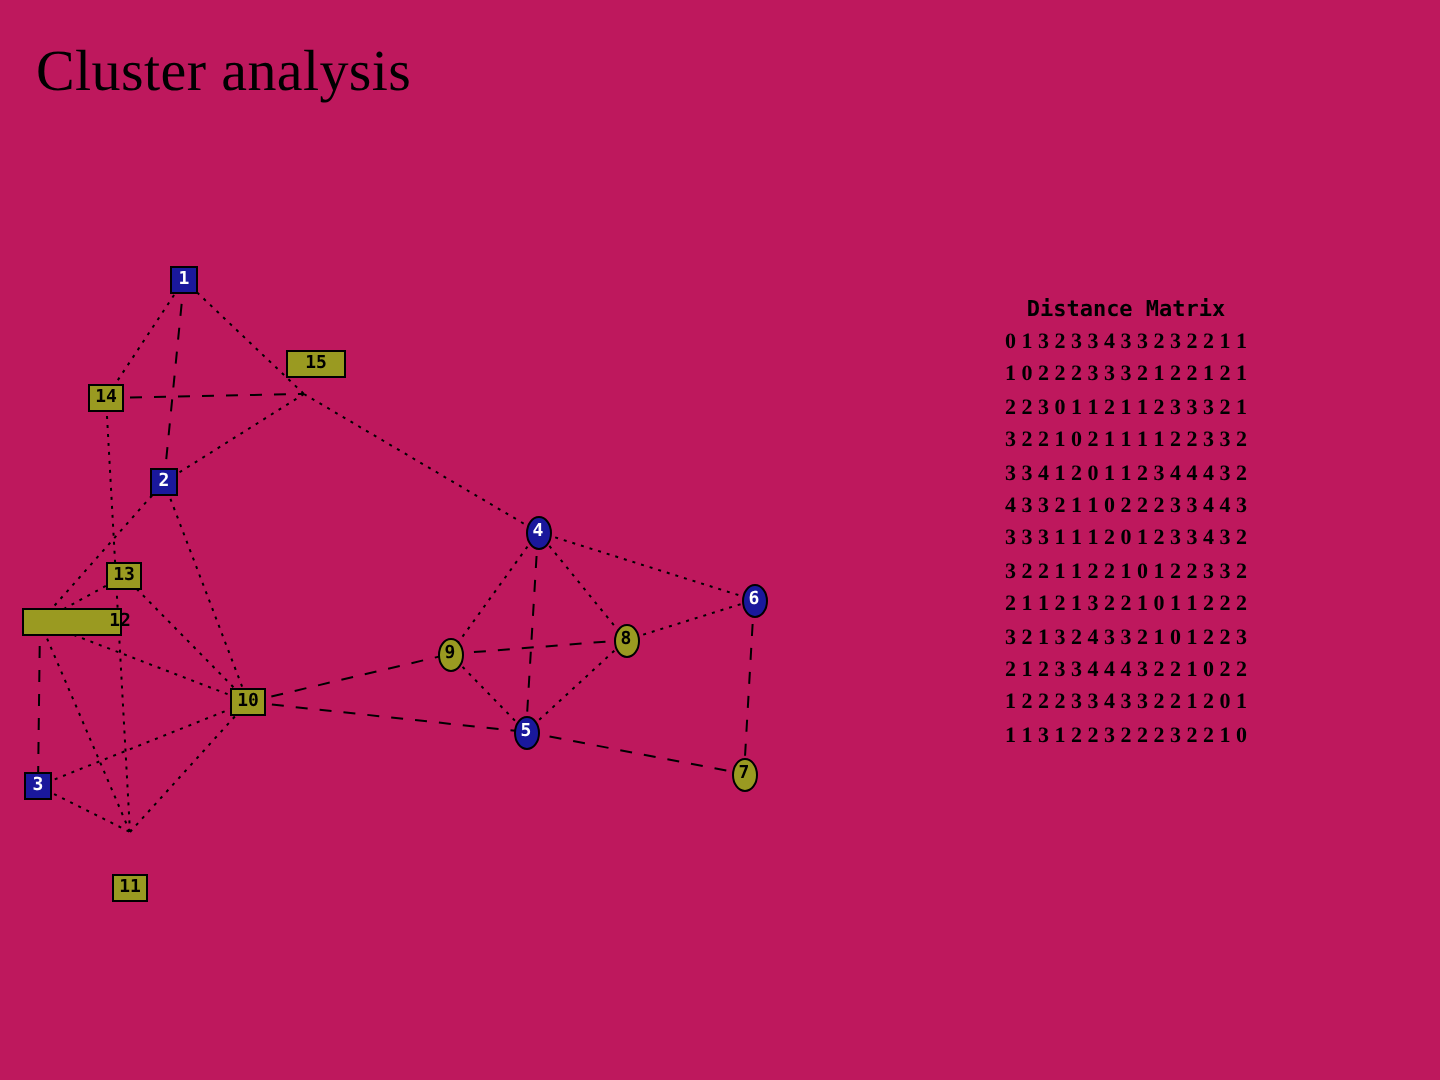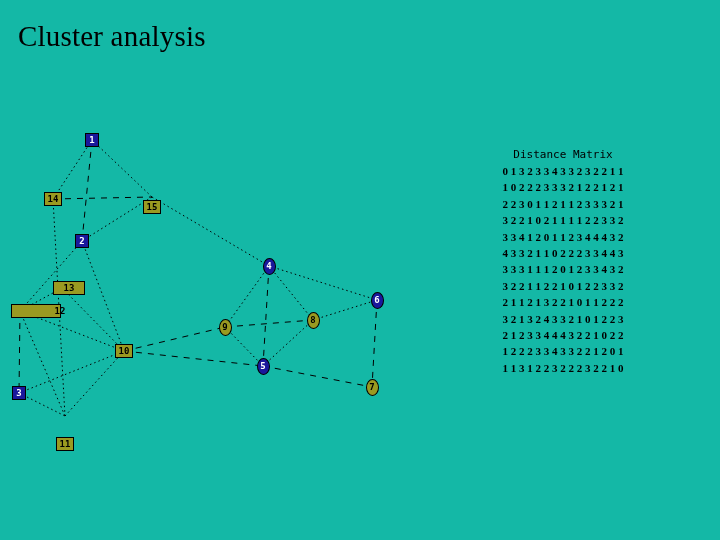--- a/index.html
+++ b/index.html
@@ -13,21 +13,21 @@
     height: 540px;
     position: relative;
     overflow: hidden;
     font-family: "Liberation Sans", sans-serif;
   }
   #root {
     position: absolute;
     left: 0; top: 0;
     width: 720px;
     height: 540px;
-    background: #14b8a6;
+    background: #be185d;
   }
   #page-title {
     position: absolute;
     left: 18px;
     top: 19px;
     font-family: "Liberation Serif", "DejaVu Serif", serif;
     font-size: 29px;
     line-height: 34px;
     color: #000000;
     white-space: nowrap;
@@ -74,21 +74,21 @@
   }
   #matrix-panel {
     position: absolute;
     left: 420px;
     top: 148px;
     width: 290px;
   }
   #matrix-title {
     font-family: "DejaVu Sans Mono", "Liberation Mono", monospace;
     font-size: 11px;
-    font-weight: normal;
+    font-weight: bold;
     color: #000000;
     text-align: center;
     width: 262px;
     margin-left: 12px;
     letter-spacing: 0px;
     white-space: pre;
   }
   #matrix-rows {
     margin-top: 2px;
     font-family: Liberation Serif, serif;
@@ -175,27 +175,27 @@
         </div>
         <div class="node square olive" style="left: 115px; top: 344px; width: 18px; height: 14px;">
           <span>10</span>
         </div>
         <div class="node square olive" style="left: 56px; top: 409px; width: 18px; height: 14px; margin-top: 28px;">
           <span>11</span>
         </div>
         <div class="node square olive" style="left: 11px; top: 304px; width: 18px; height: 14px; padding-left: 48px;">
           <span>12</span>
         </div>
-        <div class="node square olive" style="left: 53px; top: 281px; width: 32px; height: 14px;">
+        <div class="node square olive" style="left: 53px; top: 281px; width: 18px; height: 14px;">
           <span>13</span>
         </div>
         <div class="node square olive" style="left: 44px; top: 192px; width: 18px; height: 14px;">
           <span>14</span>
         </div>
-        <div class="node square olive" style="left: 143px; top: 200px; width: 18px; height: 14px;">
+        <div class="node square olive" style="left: 143px; top: 175px; width: 30px; height: 14px;">
           <span>15</span>
         </div>
       </div>
   </div>
 
   <div id="matrix-panel">
     <div id="matrix-title">Distance Matrix</div>
     <div id="matrix-rows">
         <div class="matrix-row">0 1 3 2 3 3 4 3 3 2 3 2 2 1 1</div>
         <div class="matrix-row">1 0 2 2 2 3 3 3 2 1 2 2 1 2 1</div>

